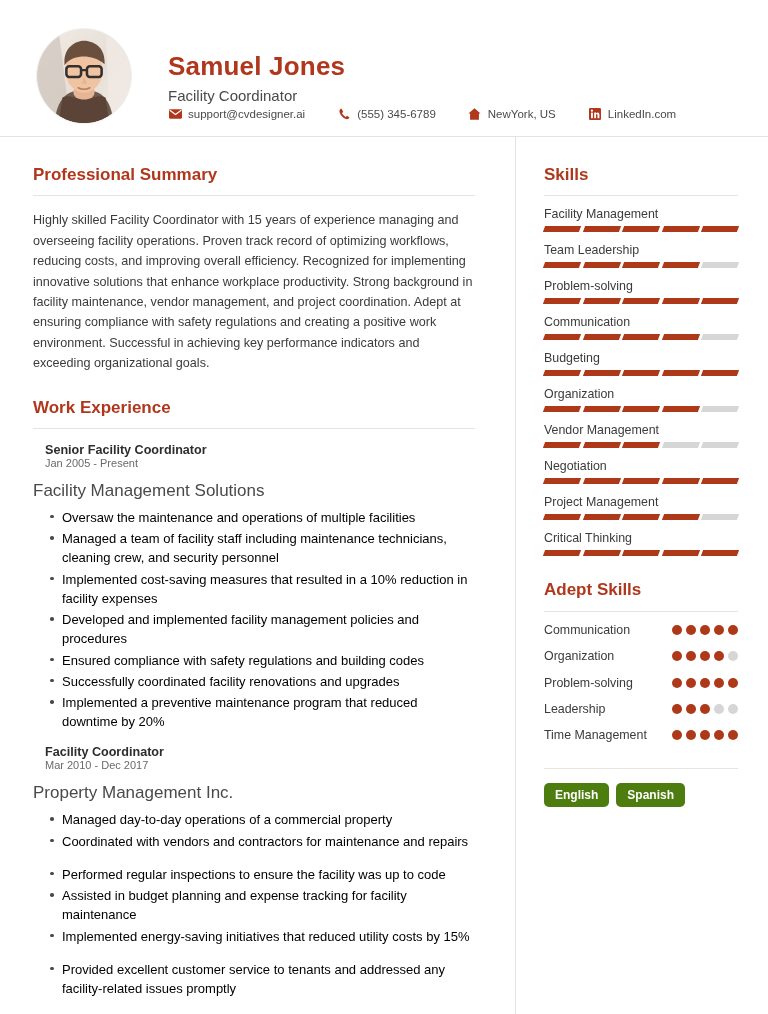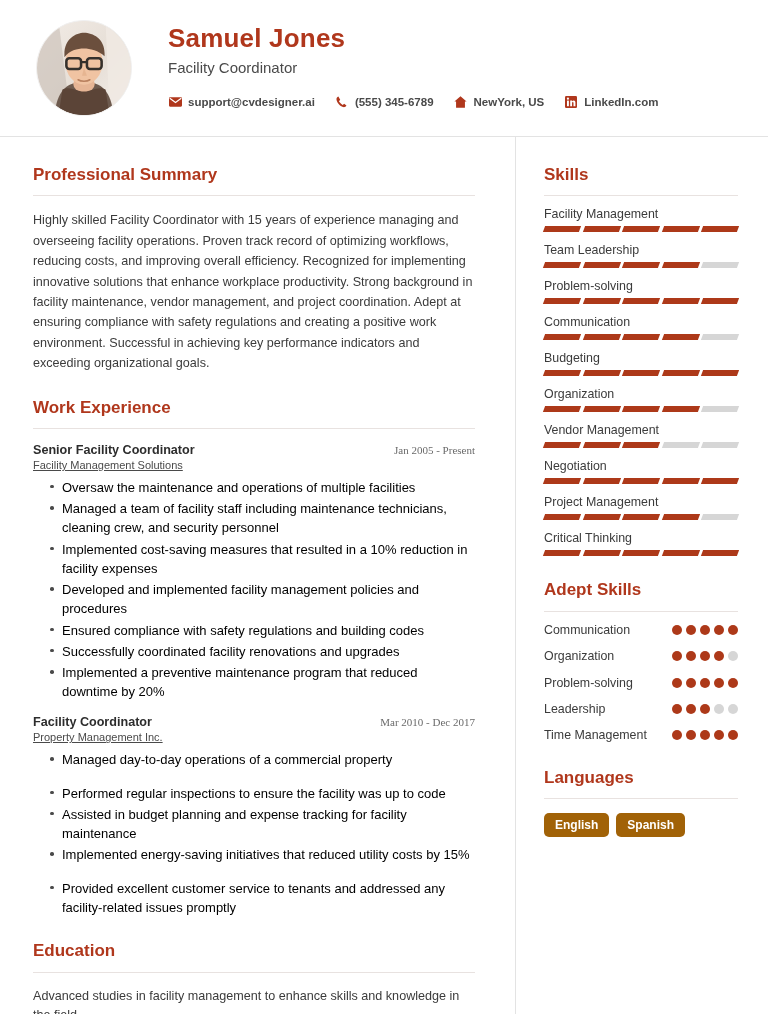--- a/index.html
+++ b/index.html
@@ -19,22 +19,22 @@
     position: relative;
     background: #fff;
     overflow: hidden;
   }
 
   
   .header {
     height: 137px;
     border-bottom: 1px solid #e3e3e3;
     display: flex;
-    align-items: center;
-    padding: 0 30px 0 36px;
+    align-items: flex-end;
+    padding: 0 30px 12px 36px;
   }
 
   .avatar {
     width: 96px;
     height: 96px;
     border-radius: 50%;
     flex: 0 0 96px;
     overflow: hidden;
     position: relative;
     background: #efe9e3;
@@ -57,26 +57,25 @@
   }
 
   .job-title {
     font-size: 15px;
     color: #4a4a4a;
     margin-top: 5px;
     font-weight: 400;
   }
 
   .contact-row {
-    margin-top: 20px;
+    margin-top: 4px;
     display: flex;
     align-items: center;
-    gap: 4px;
+    gap: 16px;
     flex-wrap: nowrap;
-    font-weight: bold;
   }
   .contact-item {
     display: flex;
     align-items: center;
     font-size: 11.5px;
     color: #4a4a4a;
     margin-right: 16px;
     white-space: nowrap;
   }
   .contact-item .ci {
@@ -130,38 +129,37 @@
     color: #3b3b3b;
     text-align: left;
   }
 
   
   .entry { margin-top: 14px; }
   .entry-head {
     display: flex;
     justify-content: space-between;
     align-items: baseline;
+    flex-direction: column;
   }
   .entry-role {
     font-size: 12.6px;
     font-weight: bold;
     color: #2d2d2d;
   }
   .entry-date {
     font-size: 11px;
     color: #6a6a6a;
     white-space: nowrap;
     margin-left: 12px;
-    font-family: Liberation Serif, serif;
   }
   .entry-org {
-    font-size: 11px;
+    font-size: 17px;
     color: #4a4a4a;
-    margin-top: 2px;
-    text-decoration: underline;
+    margin-top: 12px;
   }
   .entry-desc {
     font-size: 12.6px;
     line-height: 1.55;
     color: #3b3b3b;
     margin-top: 9px;
   }
   .bullets {
     margin-top: 7px;
     padding-left: 17px;
@@ -236,21 +234,21 @@
   .dot.on { background: #ad3919; }
 
   
   .lang-wrap {
     margin-top: 14px;
     display: flex;
     flex-wrap: wrap;
     gap: 7px;
   }
   .lang-pill {
-    background: #a16207;
+    background: #4d7c0f;
     color: #ffffff;
     font-size: 12px;
     font-weight: bold;
     padding: 5px 11px;
     border-radius: 5px;
     line-height: 1.2;
   }
 </style>
 </head>
 <body>
@@ -371,20 +369,21 @@
               </ul>
             </div>
             <div class="entry">
               <div class="entry-head">
                 <div class="entry-role">Facility Coordinator</div>
                 <div class="entry-date">Mar 2010 - Dec 2017</div>
               </div>
               <div class="entry-org">Property Management Inc.</div>
               <ul class="bullets">
                 <li>Managed day-to-day operations of a commercial property</li>
+                <li>Coordinated with vendors and contractors for maintenance and repairs</li>
                 <li class="gap">Performed regular inspections to ensure the facility was up to code</li>
                 <li>Assisted in budget planning and expense tracking for facility maintenance</li>
                 <li>Implemented energy-saving initiatives that reduced utility costs by 15%</li>
                 <li class="gap">Provided excellent customer service to tenants and addressed any facility-related issues promptly</li>
               </ul>
             </div>
           </div>
       </div>
 
       <div class="section">
@@ -559,21 +558,20 @@
                 <span class="dot on"></span>
                 <span class="dot on"></span>
                 <span class="dot on"></span>
                 <span class="dot on"></span>
               </div>
             </div>
           </div>
       </div>
 
       <div class="section">
-        <div class="sec-title">Languages</div>
         <div class="sec-rule"></div>
         <div class="lang-wrap" id="languages-list">
             <span class="lang-pill">English</span>
             <span class="lang-pill">Spanish</span>
           </div>
       </div>
 
     </div>
   </div>
 </div>

